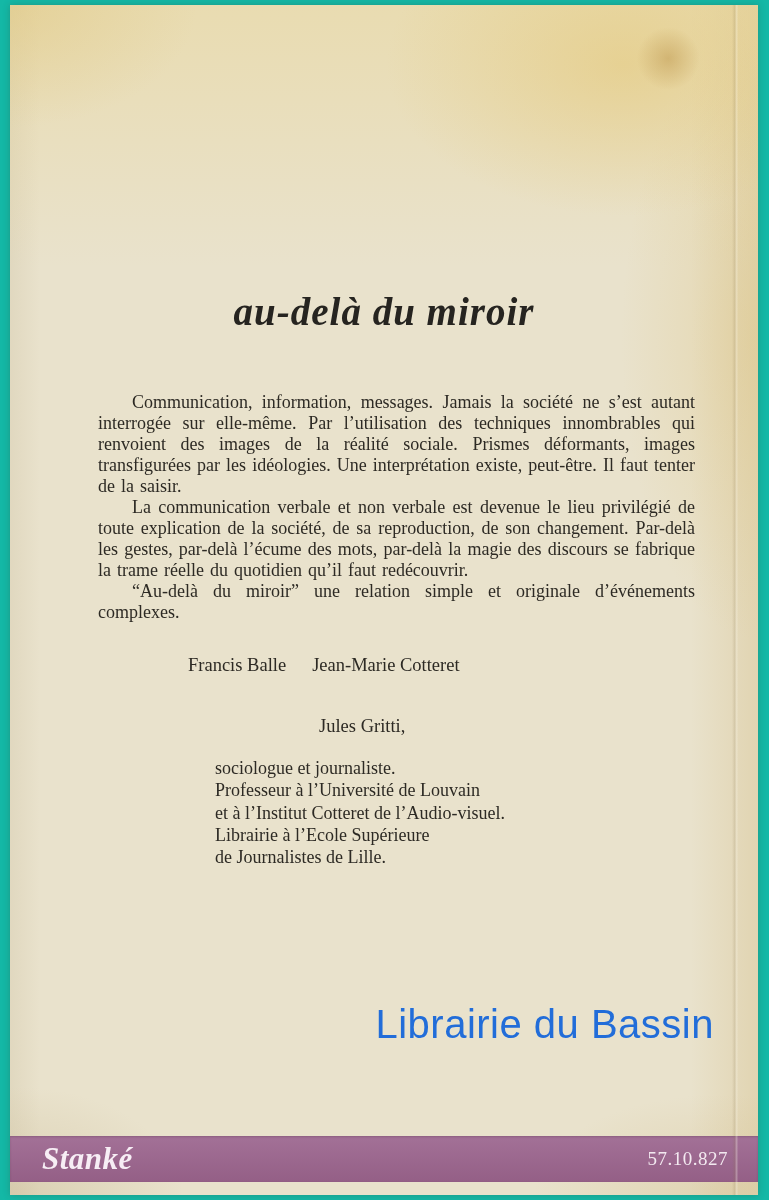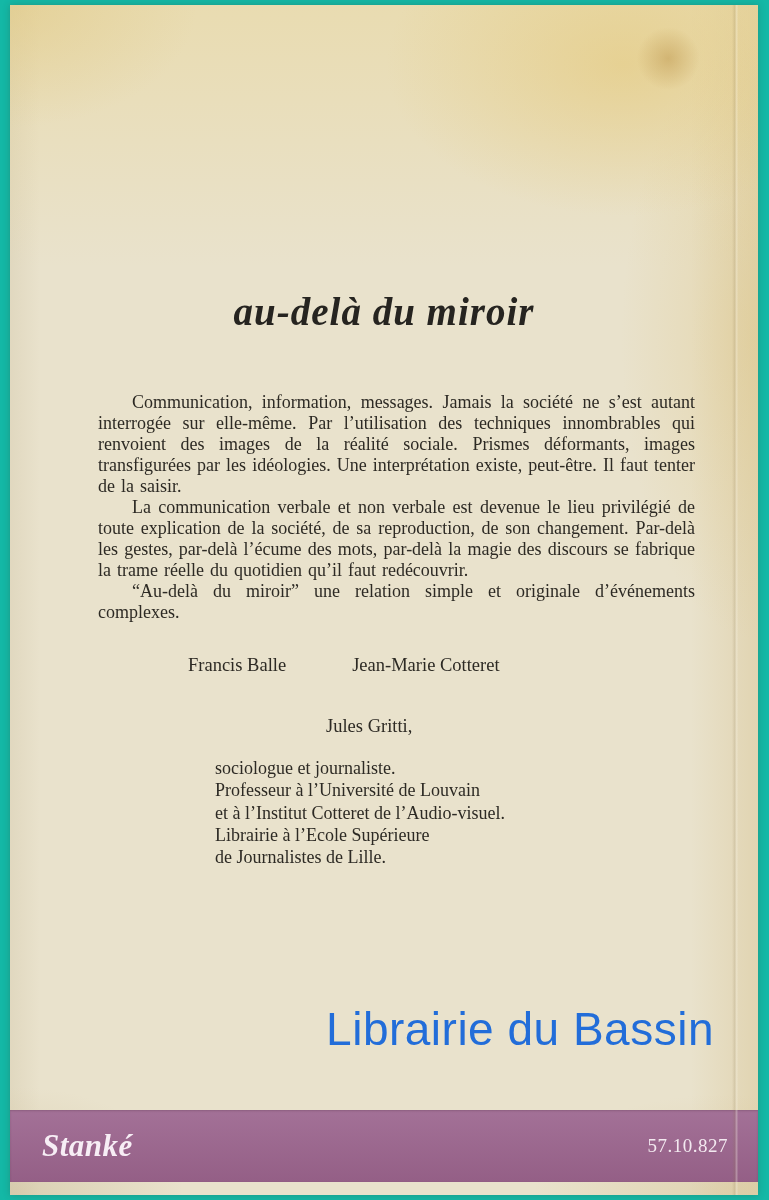--- a/index.html
+++ b/index.html
@@ -53,45 +53,45 @@
     font-size: 18px; line-height: 21px;
     text-align: justify;
     color: #2d2a24;
     word-spacing: 1.5px;
     margin-top: 36px;
   }
   .body-text p { text-indent: 34px; margin: 0; }
 
   .authors {
     position: absolute; left: 178px; top: 650px;
-    display: flex; gap: 66px;
+    display: flex; gap: 26px;
     font-size: 18.5px; color: #2d2a24;
   }
 
   .contributor {
-    position: absolute; left: 316px; top: 711px;
+    position: absolute; left: 309px; top: 711px;
     font-size: 18.5px; color: #2d2a24;
   }
 
   .bio {
     position: absolute; left: 205px; top: 752px;
     font-size: 18px; line-height: 22.3px;
     color: #2d2a24;
   }
 
   .watermark {
     position: absolute; right: 44px; top: 997px;
     font-family: "Liberation Sans", sans-serif;
-    font-size: 46px; letter-spacing: 0.5px;
+    font-size: 40px; letter-spacing: 0.5px;
     color: #1a69da;
     opacity: 0.96;
   }
 
   .band {
-    position: absolute; left: 0; bottom: 13px; width: 100%; height: 72px;
+    position: absolute; left: 0; bottom: 13px; width: 100%; height: 46px;
     background: linear-gradient(to bottom, #a37197, #945f86);
     display: flex; align-items: center; justify-content: space-between;
     padding: 0 30px 0 32px;
     box-shadow: inset 0 1px 2px rgba(70,40,60,0.25);
   }
   .publisher {
     font-style: italic; font-weight: bold;
     font-size: 31px; color: #f7eef5;
     letter-spacing: 0.5px;
   }

